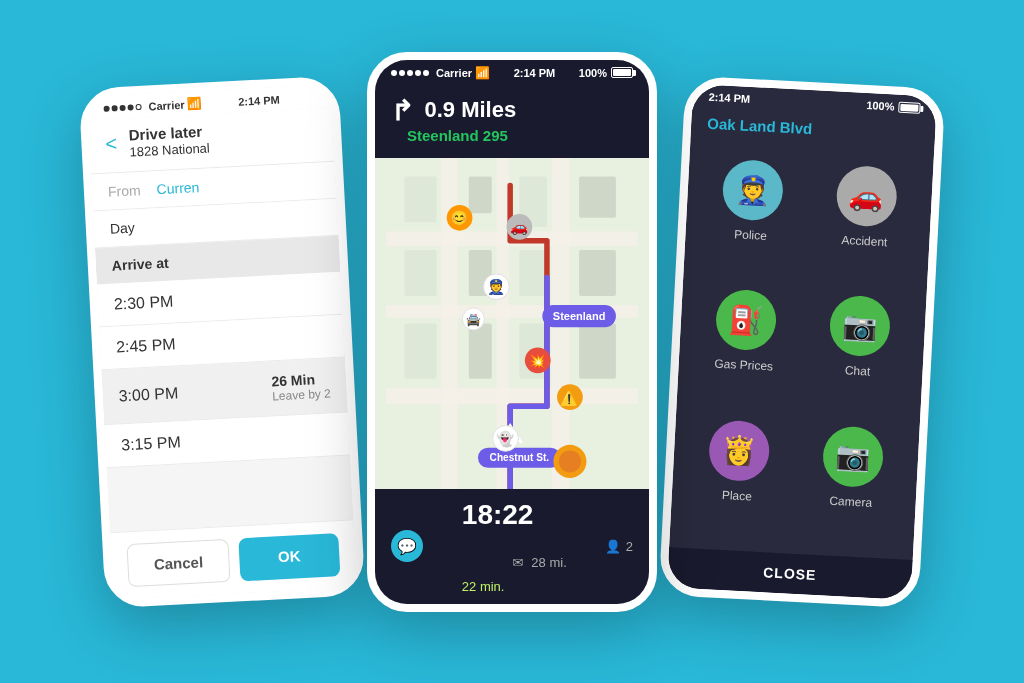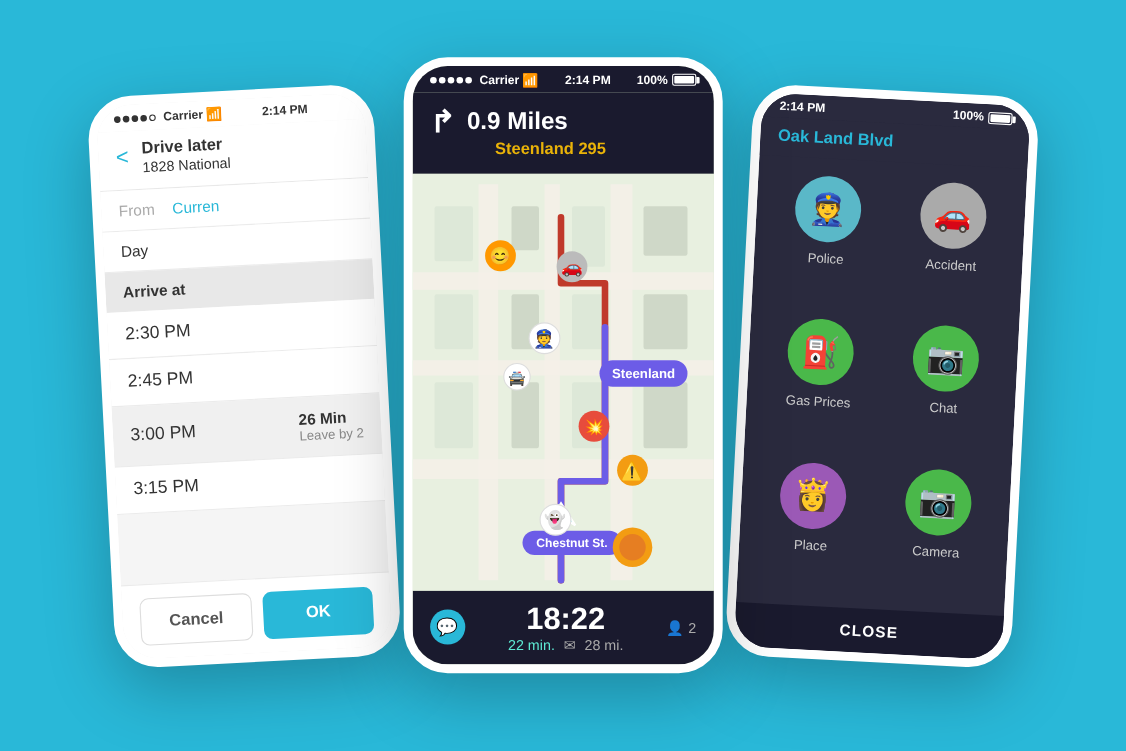--- a/index.html
+++ b/index.html
@@ -220,23 +220,23 @@
       display: flex;
       align-items: center;
       gap: 10px;
     }
     .nav-turn-arrow {
       font-size: 28px;
       color: white;
     }
     .nav-street {
       font-size: 15px;
-      color: #eab308;
+      color: #22c55e;
       font-weight: 600;
-      margin-left: 59px;
+      margin-left: 16px;
     }
     .map-area {
       flex: 1;
       position: relative;
       overflow: hidden;
       background: #e8f0e0;
     }
     
     .map-svg {
       width: 100%;
@@ -254,21 +254,21 @@
       font-weight: 700;
       color: white;
     }
     .nav-details {
       display: flex;
       gap: 8px;
       align-items: center;
       font-size: 13px;
       color: #aaa;
     }
-    .nav-details .time { color: #5eead4; }
+    .nav-details .time { color: #bef264; margin-top: 48px; }
     .chat-icon-nav {
       width: 32px;
       height: 32px;
       background: #29b8d8;
       border-radius: 50%;
       display: flex;
       align-items: center;
       justify-content: center;
       color: white;
       font-size: 16px;
@@ -494,21 +494,21 @@
           <circle cx="95" cy="175" r="12" fill="white" stroke="#ddd" stroke-width="1"></circle>
           <text x="95" y="181" text-anchor="middle" font-size="13">🚔</text>
 
           <circle cx="145" cy="75" r="14" fill="#bbb"></circle>
           <text x="145" y="81" text-anchor="middle" font-size="16">🚗</text>
         </svg>
       </div>
 
       <div class="bottom-nav-bar">
         <div class="chat-icon-nav">💬</div>
-        <div style="text-align:center">
+        <div style="text-align:left">
           <div class="nav-eta">18:22</div>
           <div class="nav-details">
             <span class="time">22 min.</span>
             <span>✉</span>
             <span>28 mi.</span>
           </div>
         </div>
         <div class="user-count">
           <span>👤</span>
           <span>2</span>

